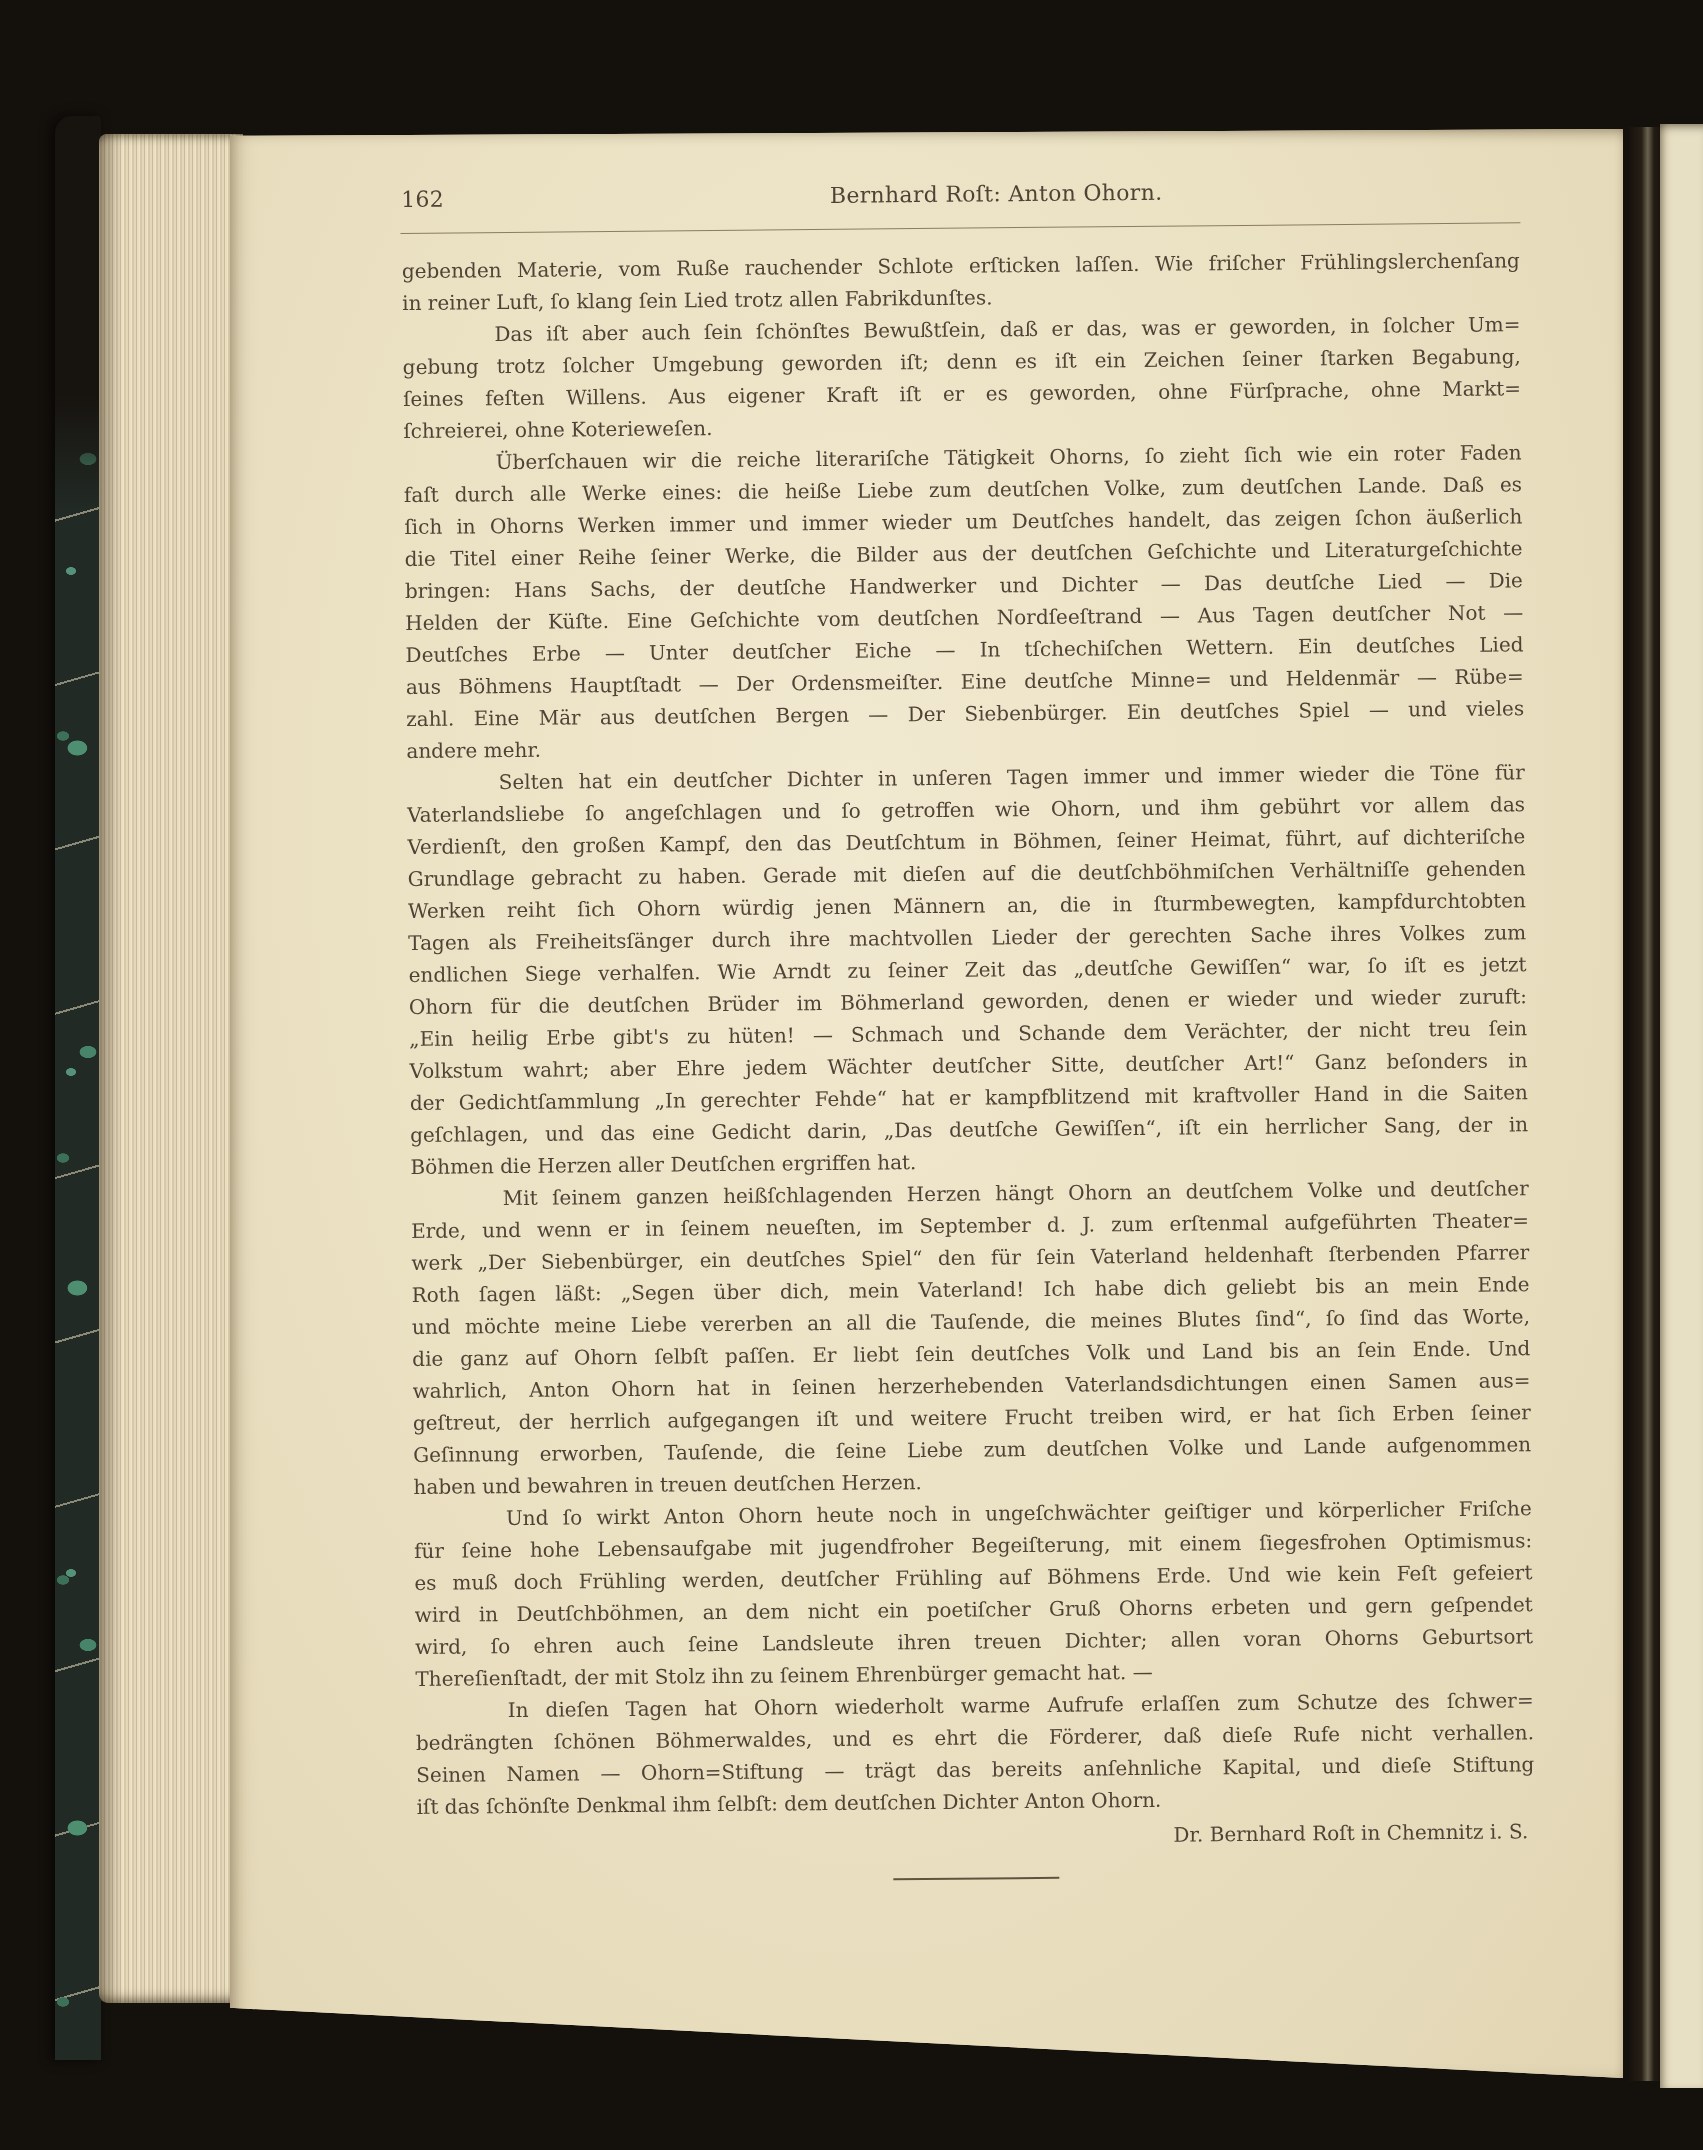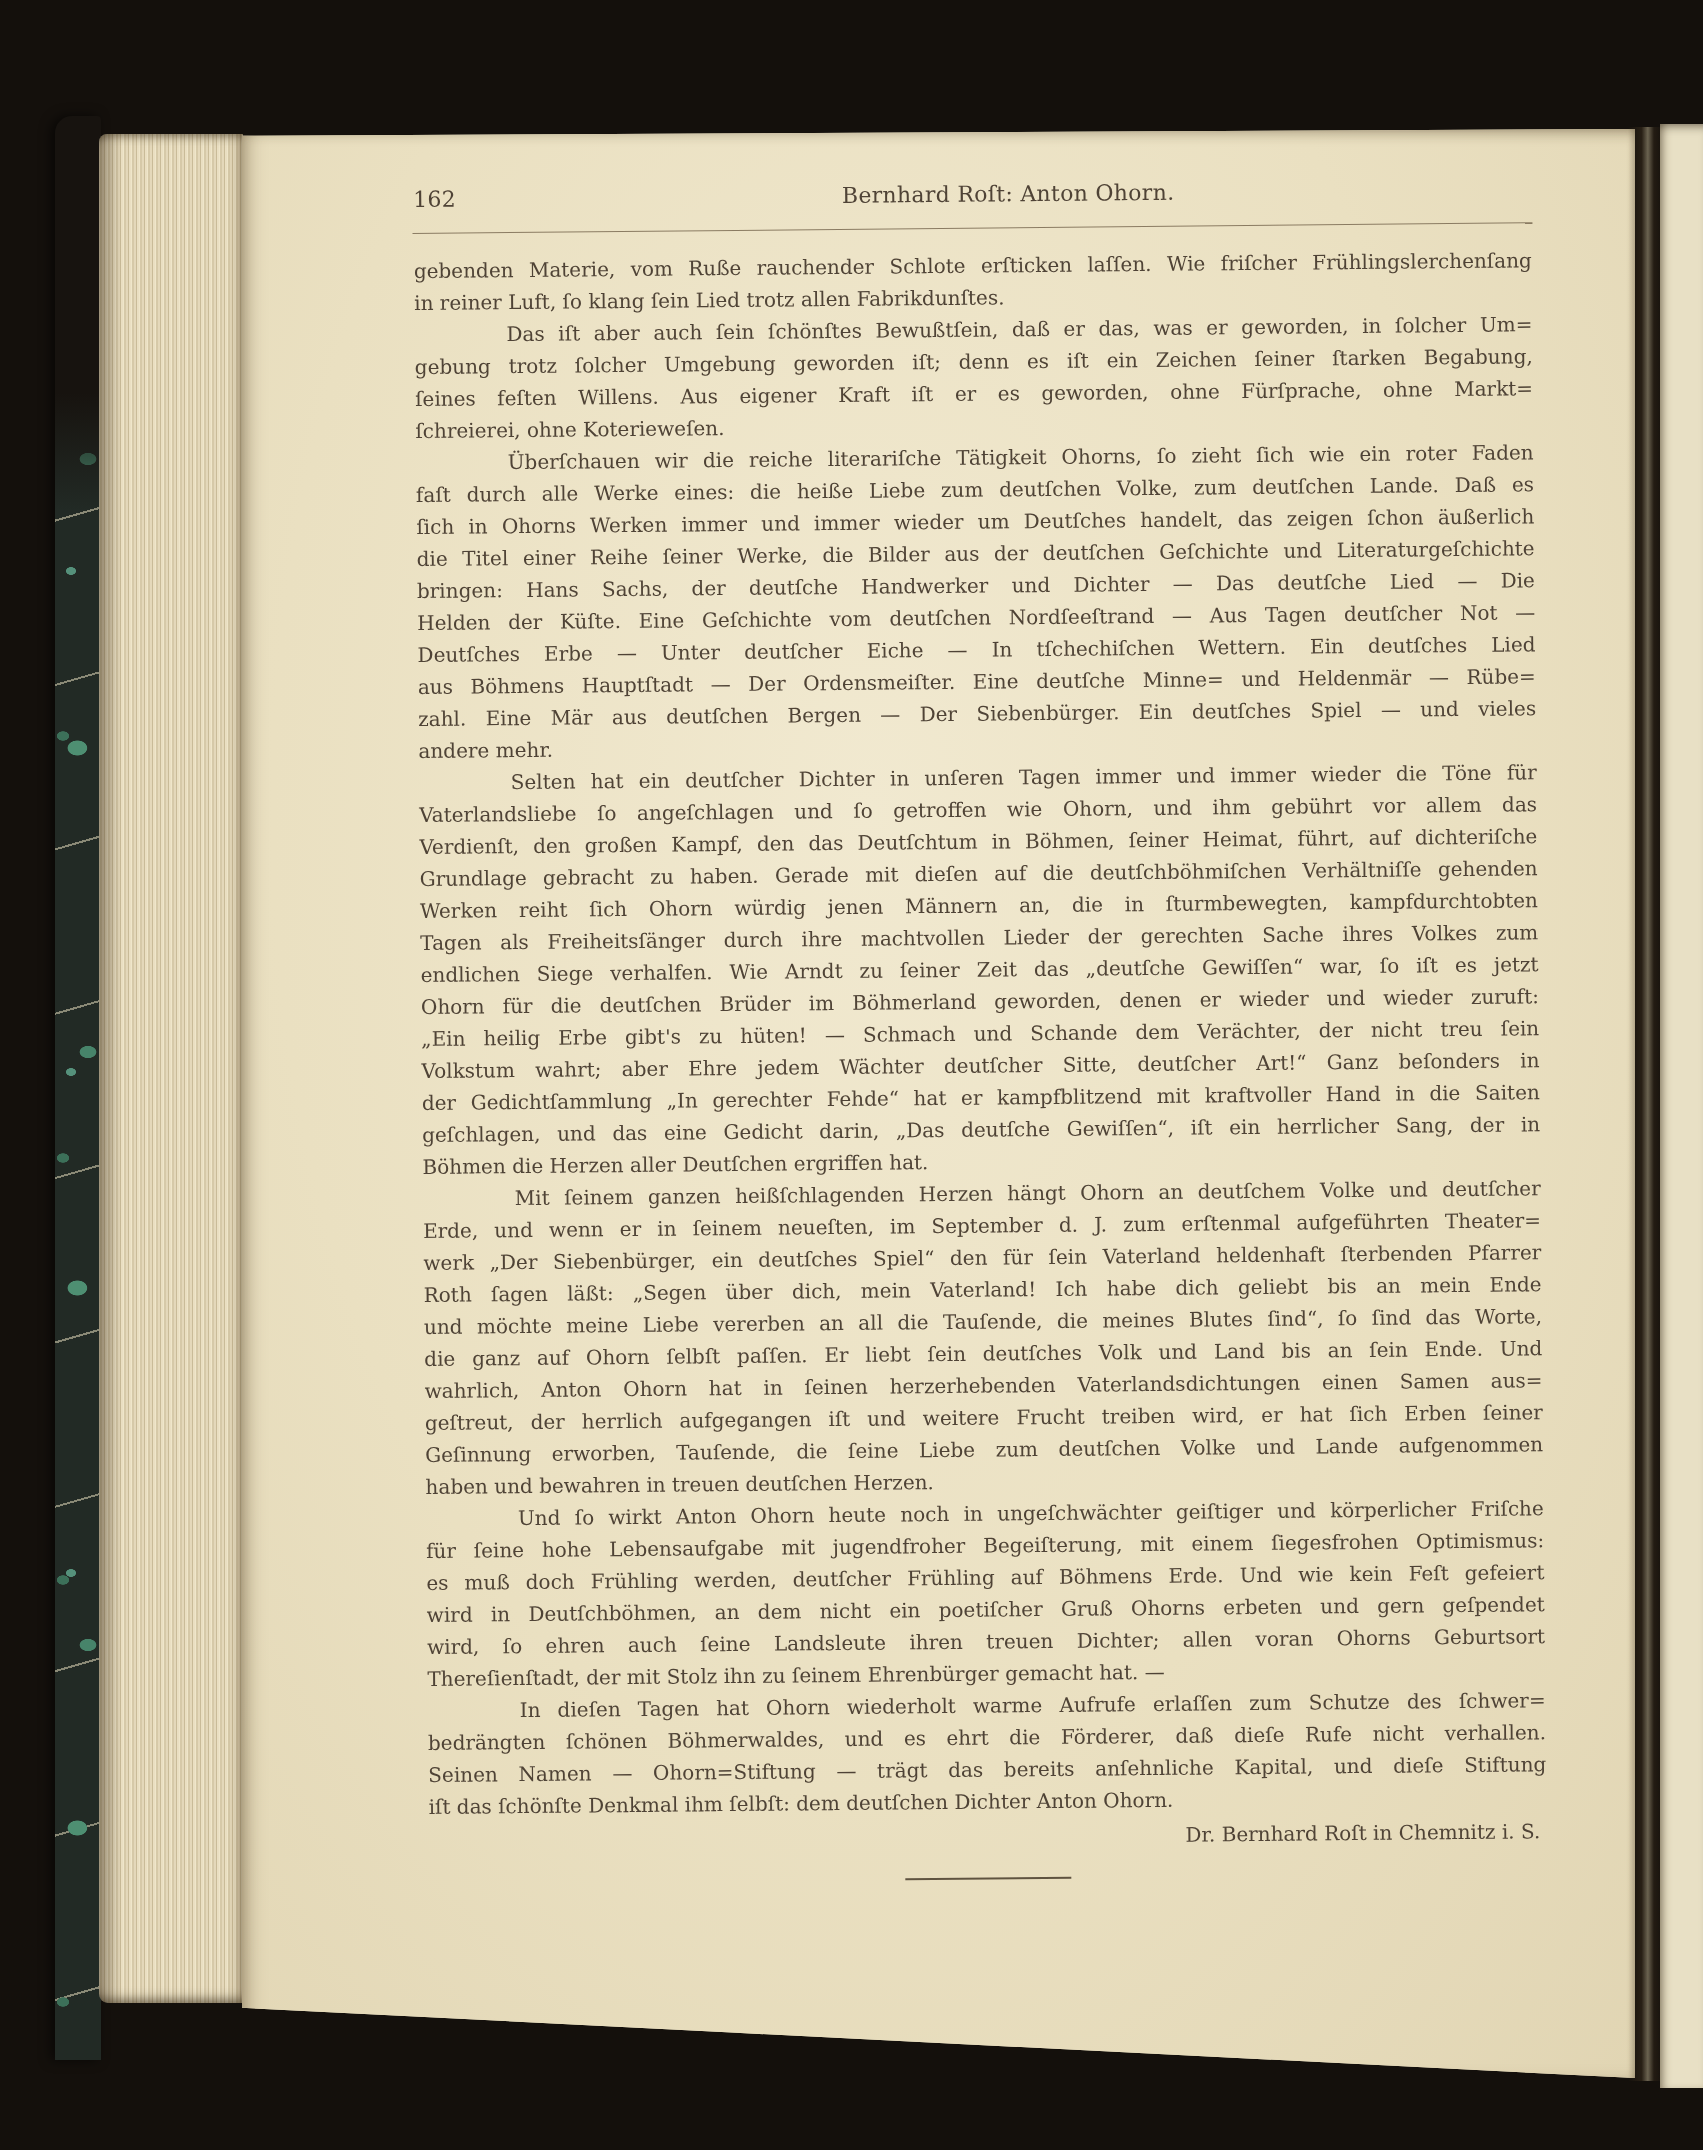--- a/index.html
+++ b/index.html
@@ -30,21 +30,21 @@
   .page-stack{
     position:absolute;left:99px;top:134px;width:144px;height:1869px;
     background-image:
       linear-gradient(90deg, rgba(60,45,25,.38) 0 4px, rgba(60,45,25,0) 22.4px),
       repeating-linear-gradient(90deg,#efe6ca 0 1.3px,#d6c9a8 1.3px 2.6px,#e4d8ba 2.6px 4.6px,#c9bb98 4.6px 6px,#eadfc2 6px 8px);
     border-radius:8px 0 0 9.2px;
     box-shadow: inset -9.2px 0 10.5px -5.3px rgba(80,60,30,.5), inset 0 9.2px 9.2px -6.6px rgba(40,30,15,.55), inset 0 -10.5px 10.5px -6.6px rgba(40,30,15,.55);
   }
   
   .main-page{
-    position:absolute;left:242px;top:129px;width:1393px;height:1949px;
+    position:absolute;left:230px;top:129px;width:1393px;height:1949px;
     background:#ebe2c5;
     background-image:radial-gradient(ellipse at 45% 35%, #f1e9d0 0%, #eae0c1 55%, #e1d5b3 100%);
     clip-path:polygon(0 0.35%, 100% 0, 100% 100%, 0 96.4%);
     box-shadow: inset 13px 0 20px -10.5px rgba(90,70,40,.55), inset -5.3px 0 12px -8px rgba(90,70,40,.30), inset 0 10.5px 14.5px -9.2px rgba(70,55,30,.45);
   }
   .content{position:absolute;inset:0;transform:rotate(-0.55deg);transform-origin:50% 40%;color:#4f4336;}
   .header-row{position:absolute;left:178px;top:53px;width:1118px;height:34px;font-size:22px;letter-spacing:0.3px;}
   .page-number{position:absolute;left:0;top:0;}
   .running-title{position:absolute;left:0;right:-72px;top:0;text-align:center;}
   .header-rule{position:absolute;left:177px;top:99px;width:1120px;height:1.3px;background:#8a7b62;}

